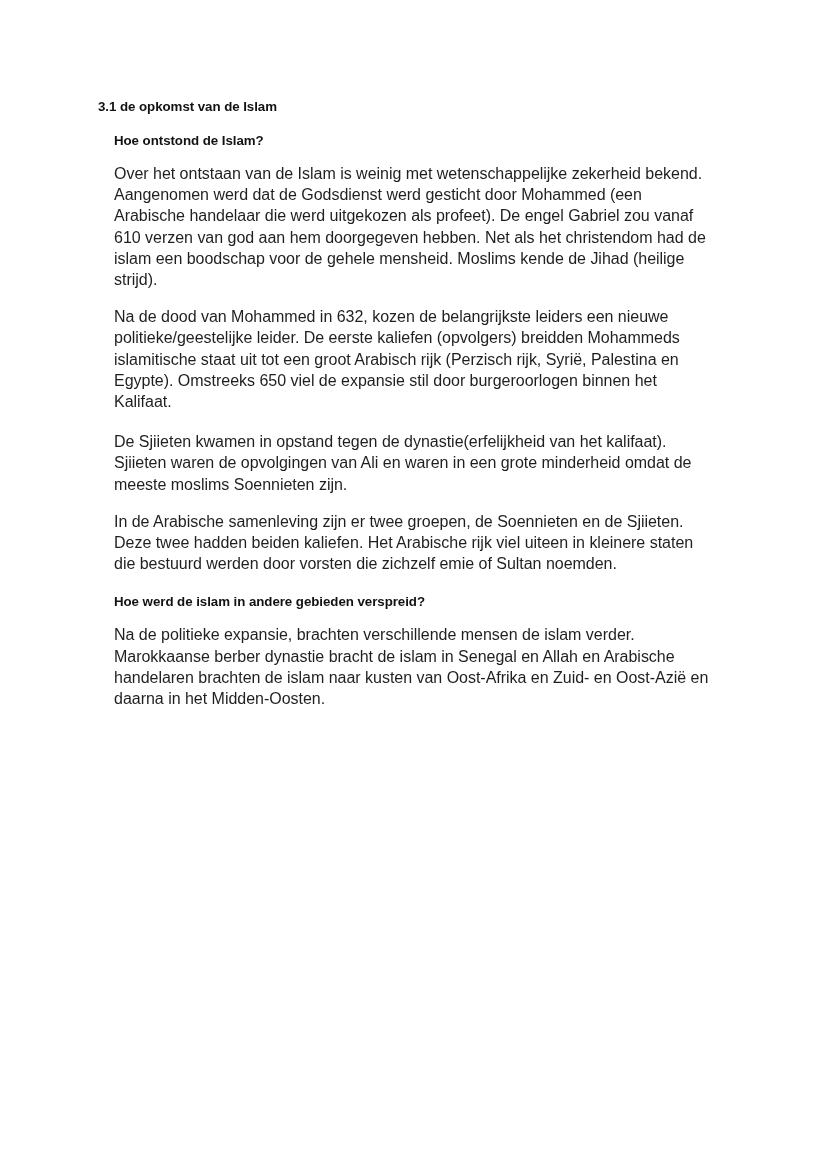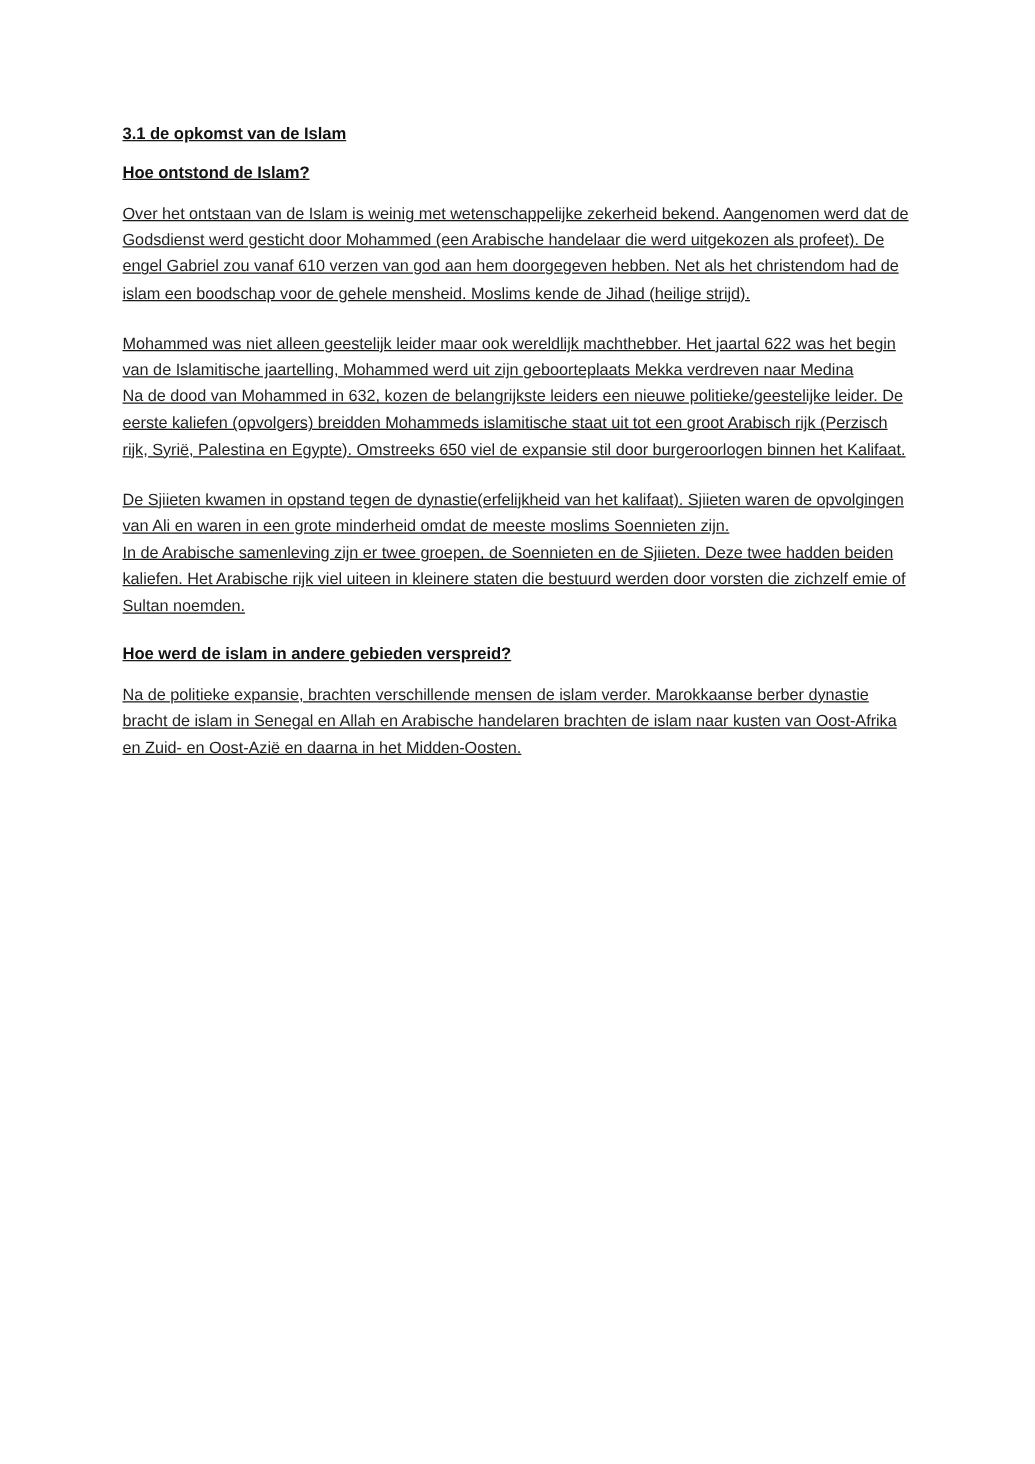--- a/index.html
+++ b/index.html
@@ -14,21 +14,20 @@
     color: #1b1b1b;
     -webkit-font-smoothing: antialiased;
   }
   .page {
     position: relative;
     width: 828px;
     height: 1171px;
     background: #ffffff;
     box-sizing: border-box;
     padding: 98px 100px 0 98px;
-    text-decoration: underline;
   }
   .doc-body {
     width: 630px;
   }
   h2.section-title,
   h3.sub-heading,
   h4.question-heading {
     font-family: "Liberation Sans", sans-serif;
     font-weight: bold;
     font-size: 13.3px;
@@ -42,48 +41,47 @@
   }
   h4.question-heading {
     margin: 19px 0 13px 0;
   }
   h4.question-heading.first-q {
     margin-top: 0;
   }
   p.body-text {
     font-family: "Liberation Sans", sans-serif;
     font-weight: normal;
-    font-size: 13px;
+    font-size: 16px;
     line-height: 21.2px;
     letter-spacing: -0.02px;
     color: #1f1f1f;
     margin: 0 0 19px 0;
     text-align: left;
   }
   p.body-text:last-child {
     margin-bottom: 0;
   }
   .block {
-    margin: 0;
+    margin: 16px;
     padding: 0;
   }
 </style>
 </head>
 <body>
 
 <div class="page">
   <div class="doc-body">
 
     <h2 class="section-title">3.1 de opkomst van de Islam</h2>
 
 
     <div class="block">
       <h4 class="question-heading first-q">Hoe ontstond de Islam?</h4>
       <p class="body-text">Over het ontstaan van de Islam is weinig met wetenschappelijke zekerheid bekend. Aangenomen werd dat de Godsdienst werd gesticht door Mohammed (een Arabische handelaar die werd uitgekozen als profeet). De engel Gabriel zou vanaf 610 verzen van god aan hem doorgegeven hebben. Net als het christendom had de islam een boodschap voor de gehele mensheid. Moslims kende de Jihad (heilige strijd).</p>
-      <p class="body-text">Mohammed was niet alleen geestelijk leider maar ook wereldlijk machthebber. Het jaartal 622 was het begin van de Islamitische jaartelling, Mohammed werd uit zijn geboorteplaats Mekka verdreven naar Medina</p>
     </div>
 
     <div class="block">
       <p class="body-text">Na de dood van Mohammed in 632, kozen de belangrijkste leiders een nieuwe politieke/geestelijke leider. De eerste kaliefen (opvolgers) breidden Mohammeds islamitische staat uit tot een groot Arabisch rijk (Perzisch rijk, Syrië, Palestina en Egypte). Omstreeks 650 viel de expansie stil door burgeroorlogen binnen het Kalifaat.</p>
       <p class="body-text">De Sjiieten kwamen in opstand tegen de dynastie(erfelijkheid van het kalifaat). Sjiieten waren de opvolgingen van Ali en waren in een grote minderheid omdat de meeste moslims Soennieten zijn.</p>
     </div>
 
     <div class="block">
       <p class="body-text">In de Arabische samenleving zijn er twee groepen, de Soennieten en de Sjiieten. Deze twee hadden beiden kaliefen. Het Arabische rijk viel uiteen in kleinere staten die bestuurd werden door vorsten die zichzelf emie of Sultan noemden.</p>
     </div>

